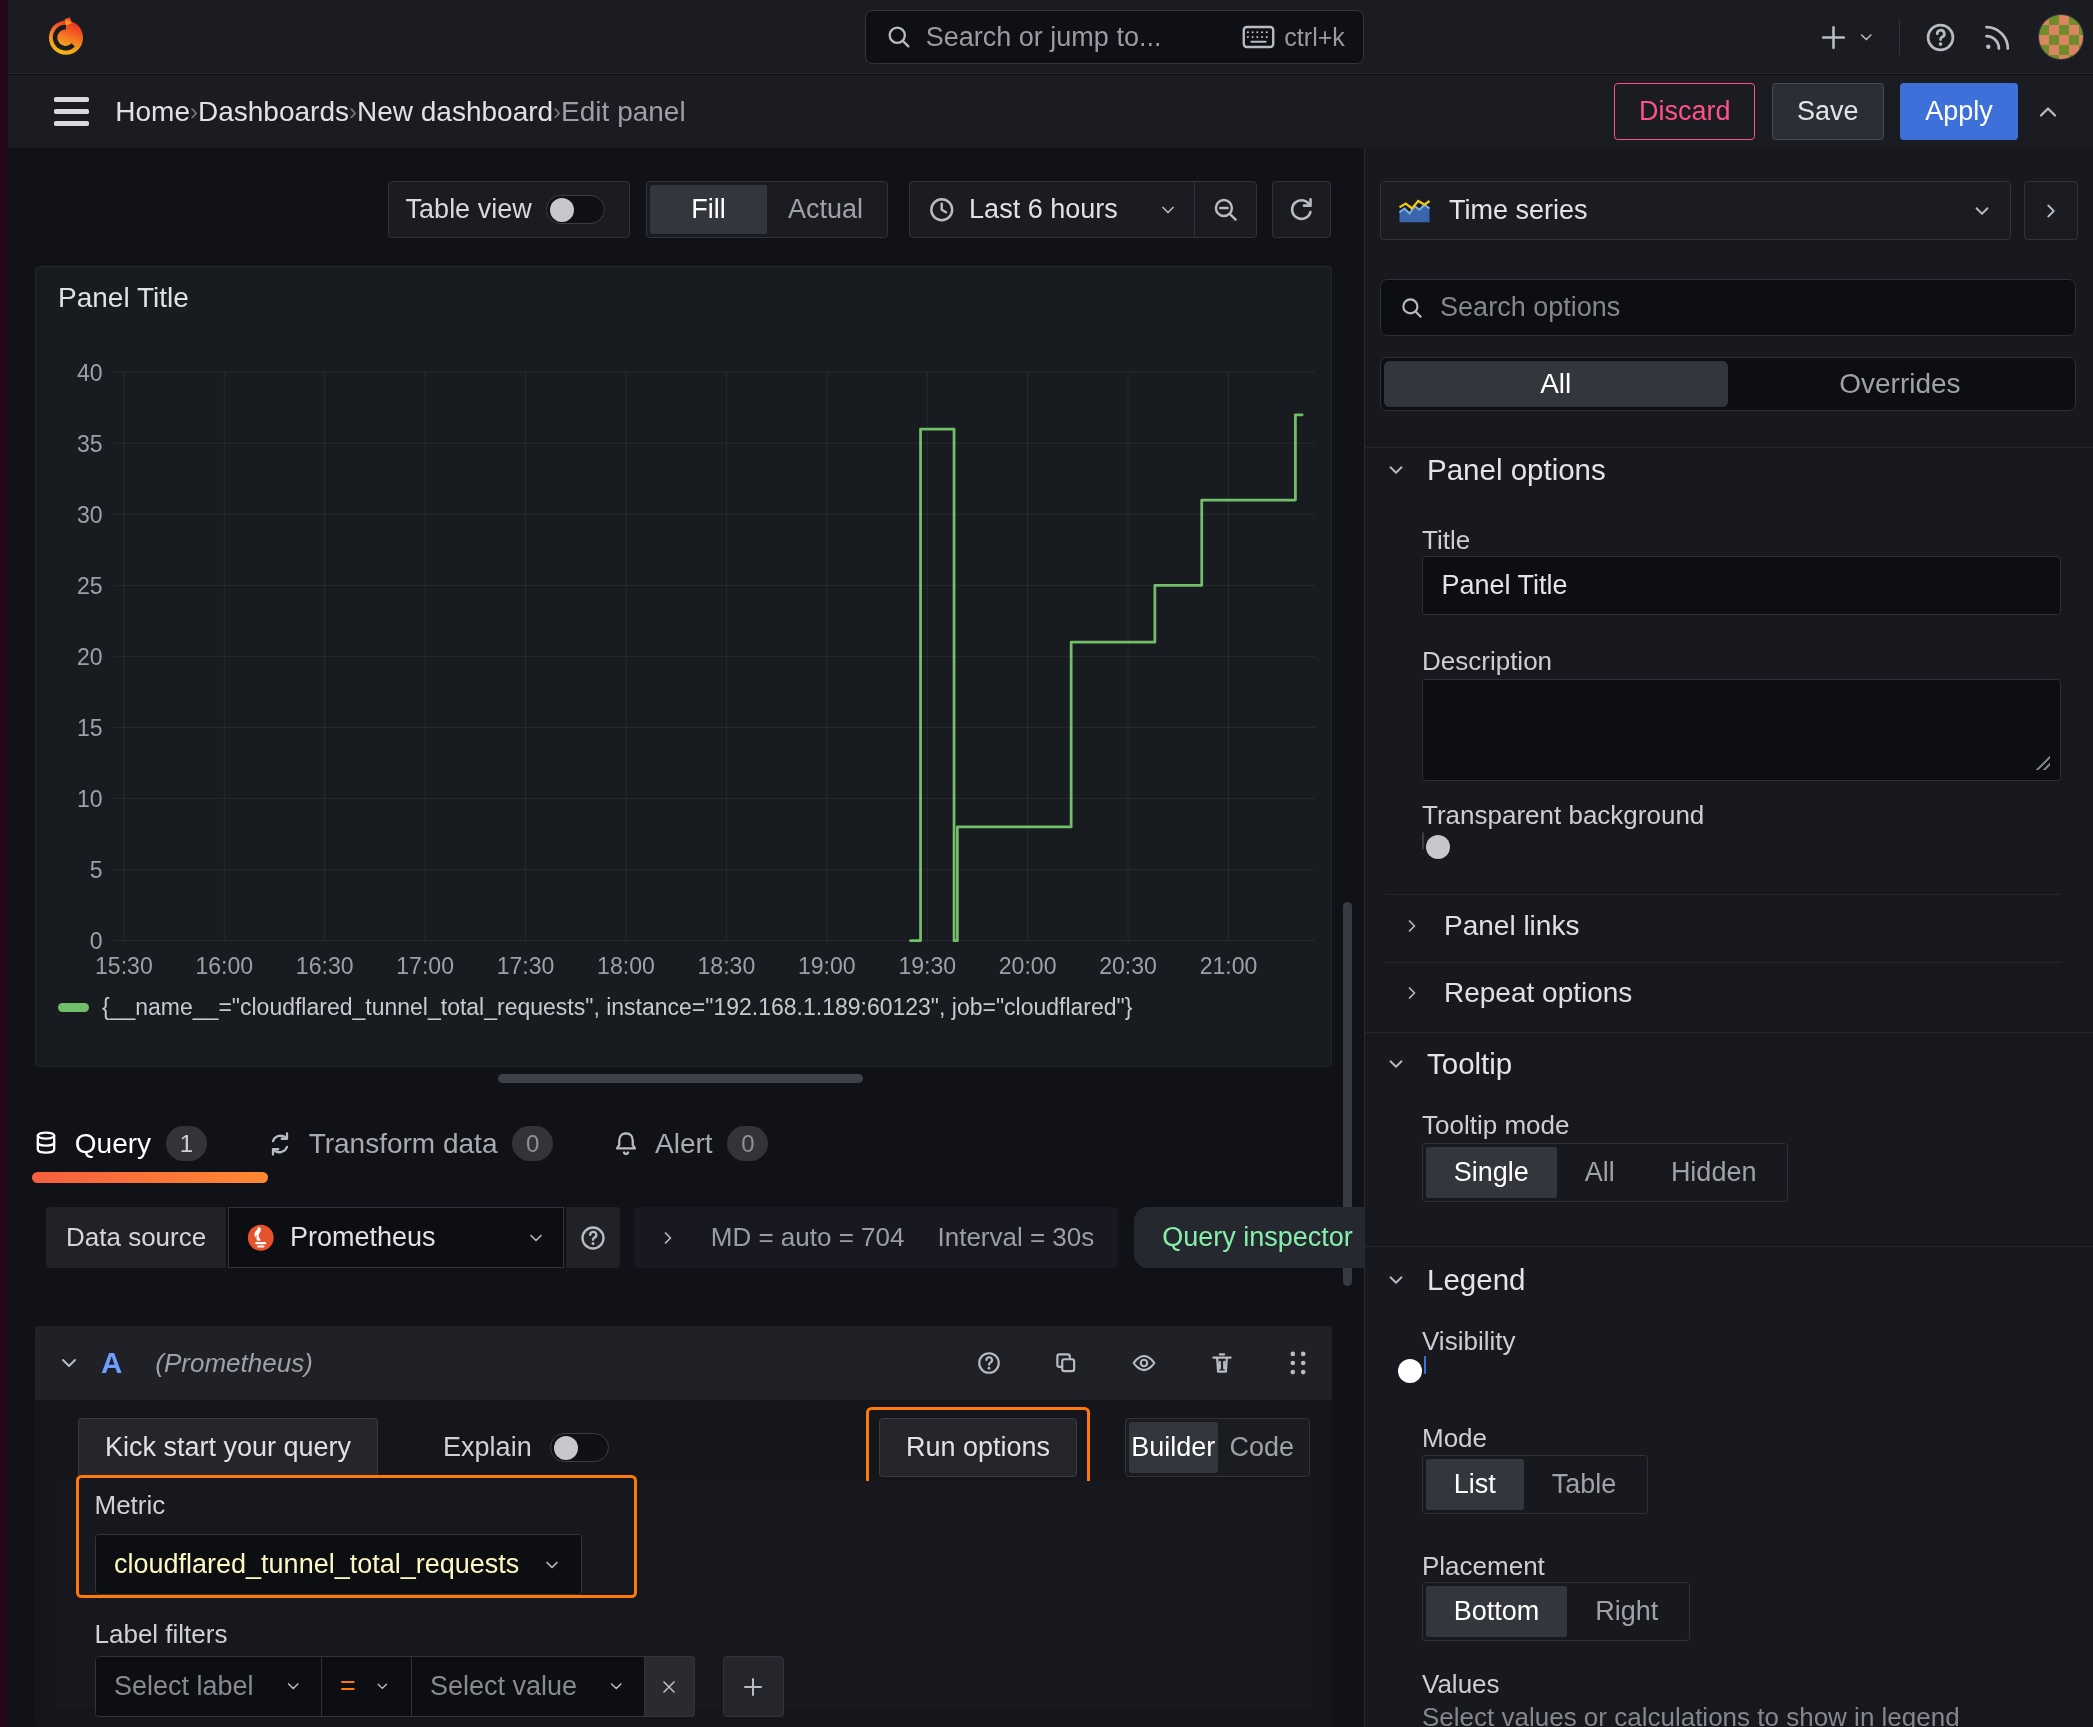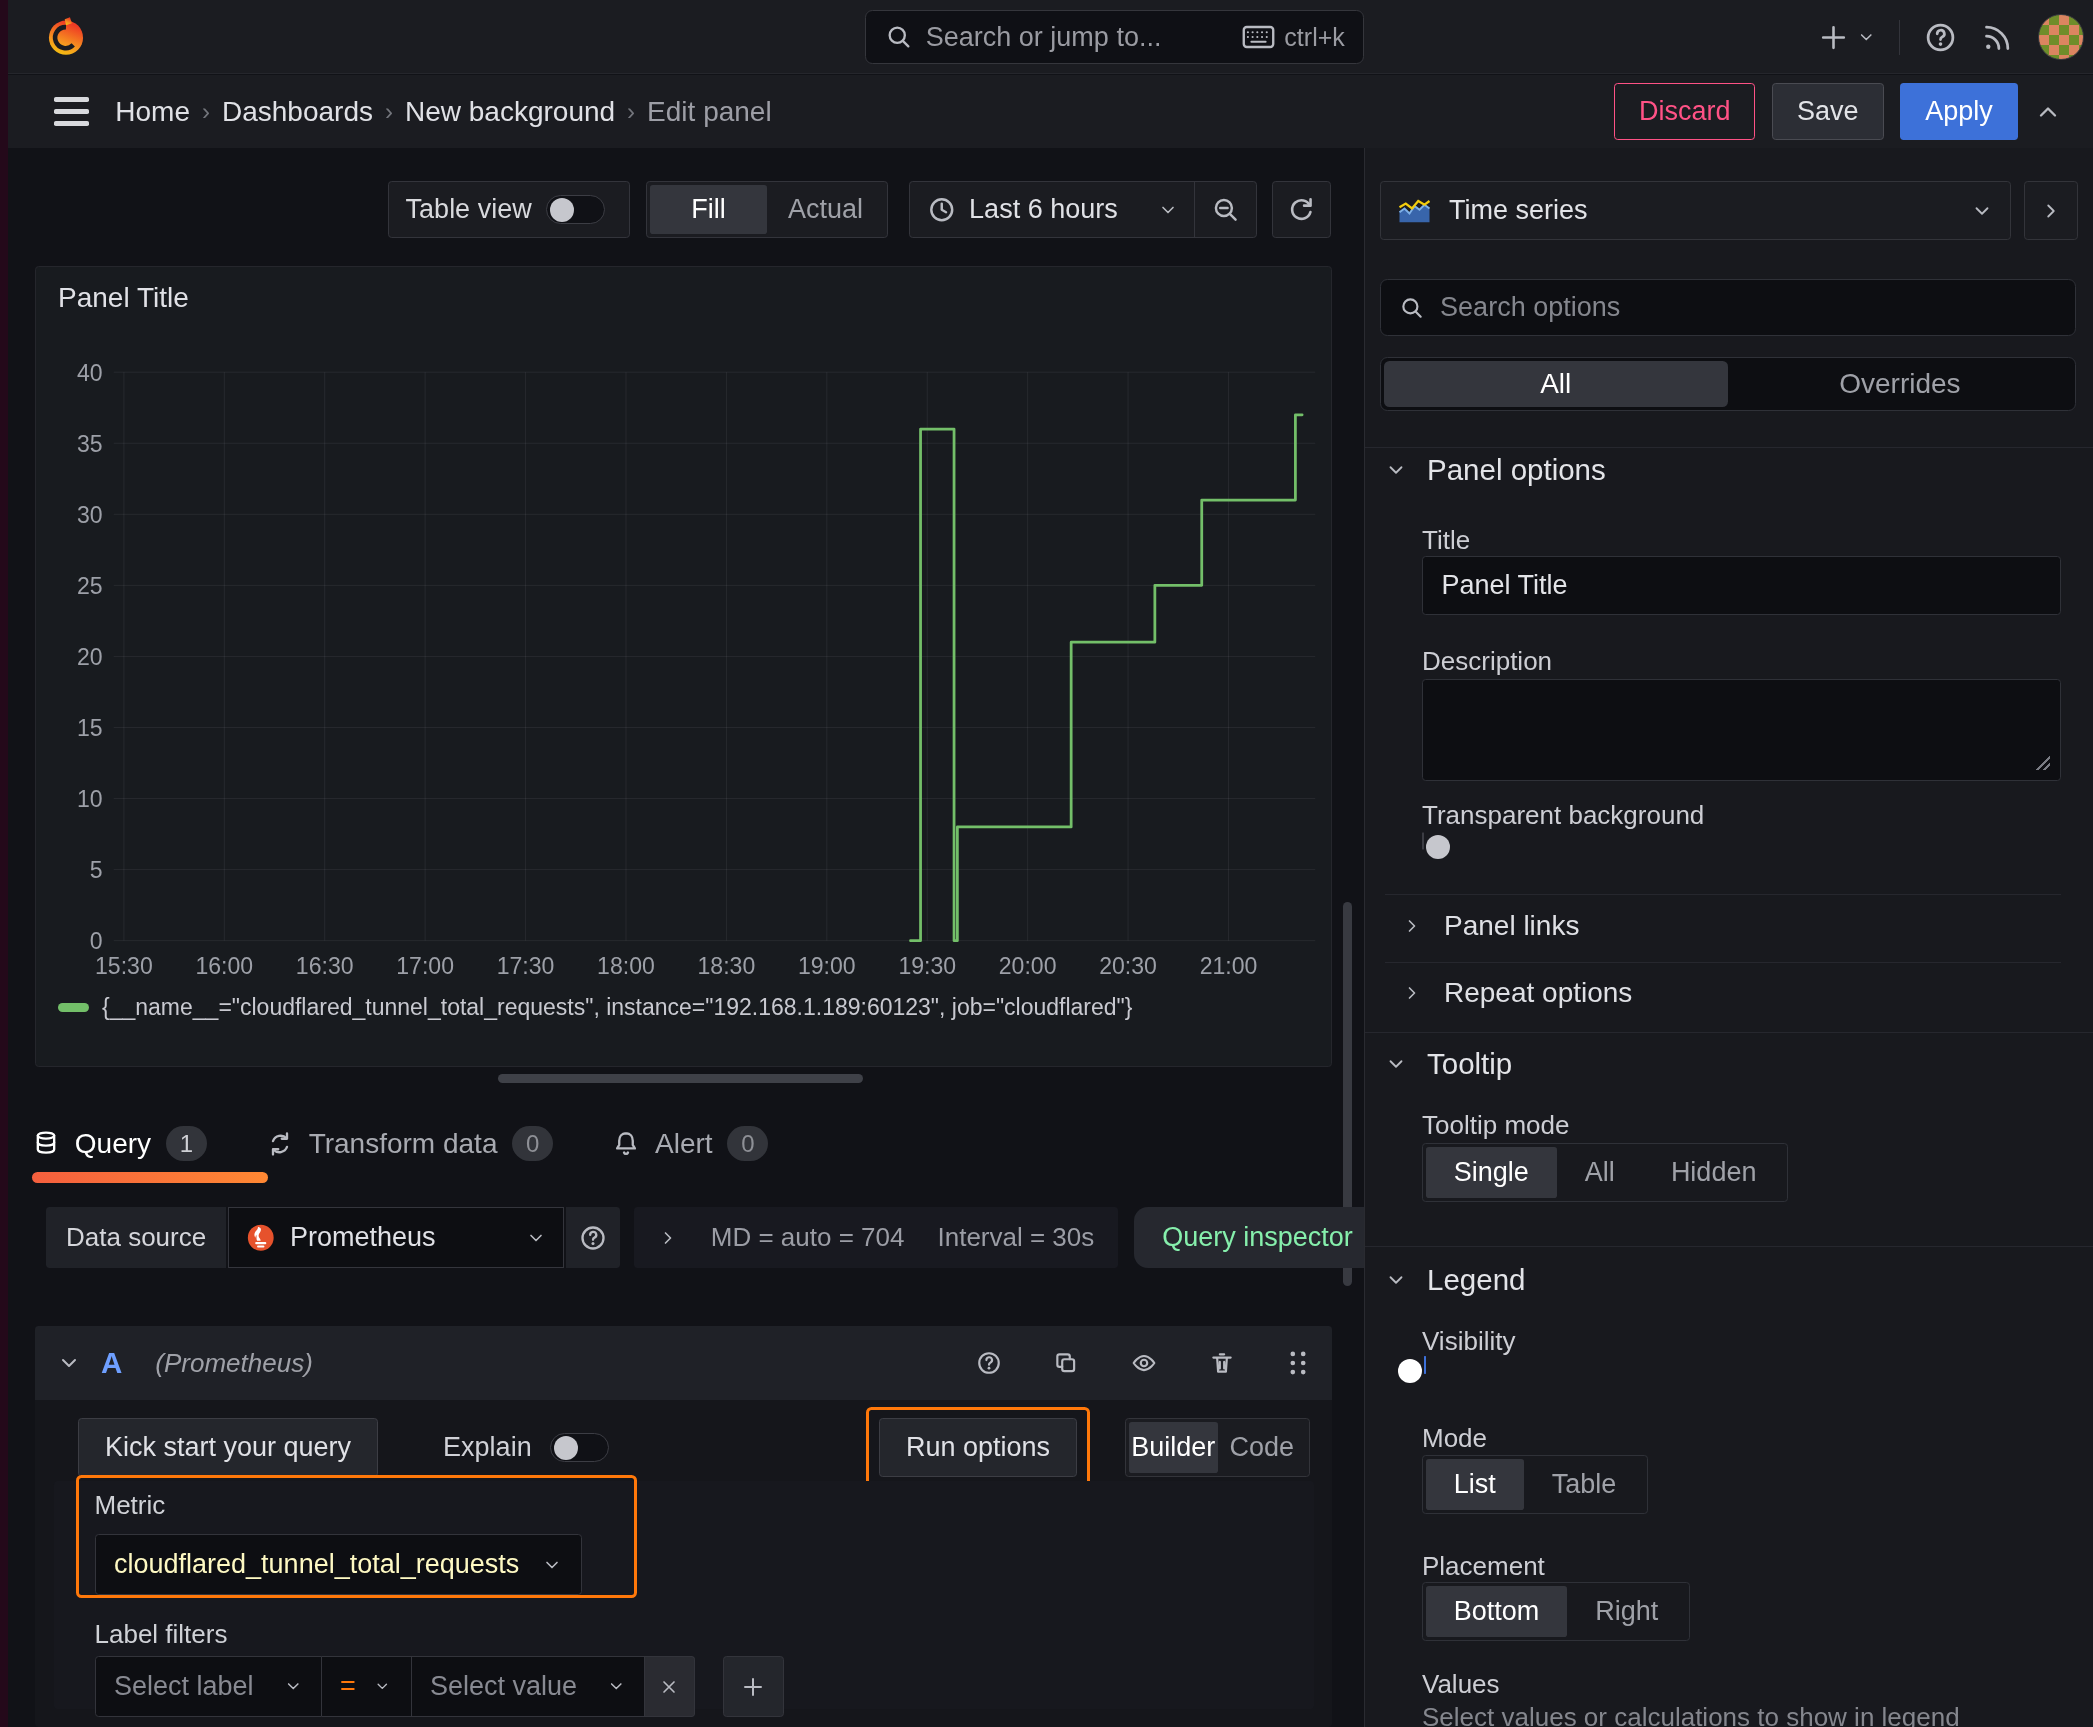--- a/index.html
+++ b/index.html
@@ -28,21 +28,21 @@
   #searchbox .short{color:#9a9ba2; font-size:25px; display:flex; align-items:center; gap:9.2px;}
   #top-right{right:9.2px; top:0; height:74px; display:flex; align-items:center; gap:24px; position:absolute;}
   .tdiv{width:0.9px; height:35px; background:#33343b;}
   #avatar{width:46px; height:46px; border-radius:50%;
     background:repeating-conic-gradient(#6f8d2a 0% 25%, #db8560 0% 50%); background-size:20px 20px; border:0.9px solid #3a3b40;}
 
   
   #crumbbar{left:8.3px; top:75px; width:2085px; height:73px; background:var(--bg-bar); display:flex; align-items:center;}
   #hamburger{margin-left:46px; width:35px; display:flex; flex-direction:column; gap:7.4px;}
   #hamburger i{display:block; height:4.6px; border-radius:1.8px; background:#d8d9dd;}
-  #crumbs{margin-left:26px; display:flex; align-items:center; gap:12px; font-size:28px;}
+  #crumbs{margin-left:26px; display:flex; align-items:center; gap:0; font-size:28px;}
   #crumbs .sep{color:#73757c; font-size:24px;}
   #crumbs .c{color:#e0e1e6;}
   #crumbs .c.last{color:#9d9ea6;}
   #crumb-actions{margin-left:auto; margin-right:31px; display:flex; align-items:center; gap:16.6px;}
   .btn{height:57px; display:inline-flex; align-items:center; justify-content:center; border-radius:3.7px; font-size:27px; padding:0 24px; border:0.9px solid transparent; cursor:pointer;}
   .btn-discard{background:transparent; border:0.9px solid var(--pink); color:var(--pink);}
   .btn-save{background:var(--bg-btn2); border:0.9px solid #4a4b52; color:#e3e4e8;}
   .btn-apply{background:var(--blue); color:#fff;}
 
   
@@ -212,21 +212,21 @@
   <div id="hamburger">
       <i></i>
       <i></i>
       <i></i>
     </div>
   <div id="crumbs">
     <span class="c">Home</span>
     <span class="sep">›</span>
     <span class="c">Dashboards</span>
     <span class="sep">›</span>
-    <span class="c">New background</span>
+    <span class="c">New dashboard</span>
     <span class="sep">›</span>
     <span class="c last">Edit panel</span>
   </div>
   <div id="crumb-actions">
     <button class="btn btn-discard">Discard</button>
     <button class="btn btn-save">Save</button>
     <button class="btn btn-apply">Apply</button>
     <svg width="28" height="28" viewBox="0 0 24 24" class="ico">
         <path d="M6 15l6-6 6 6"></path>
       </svg>

